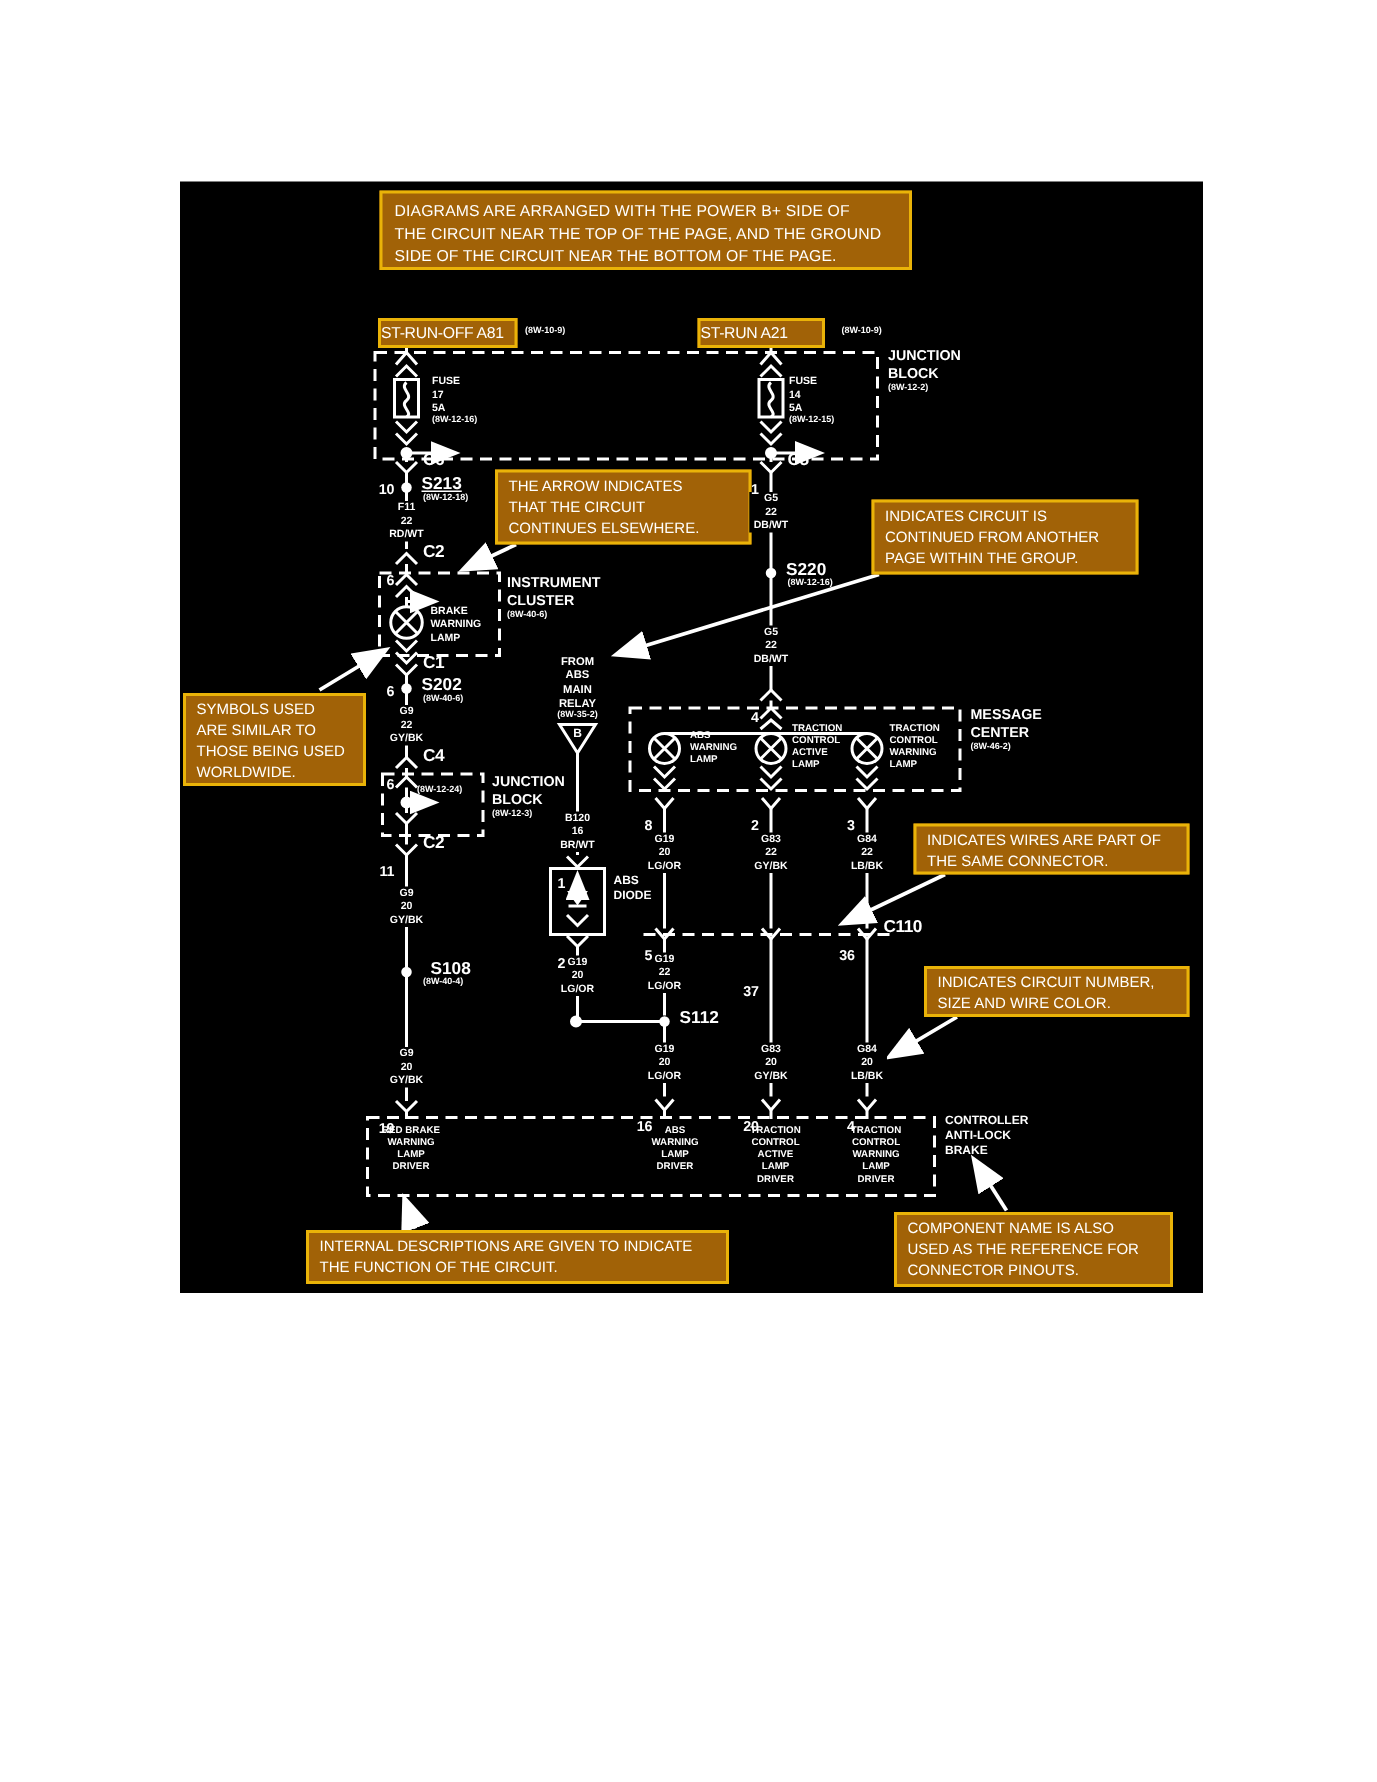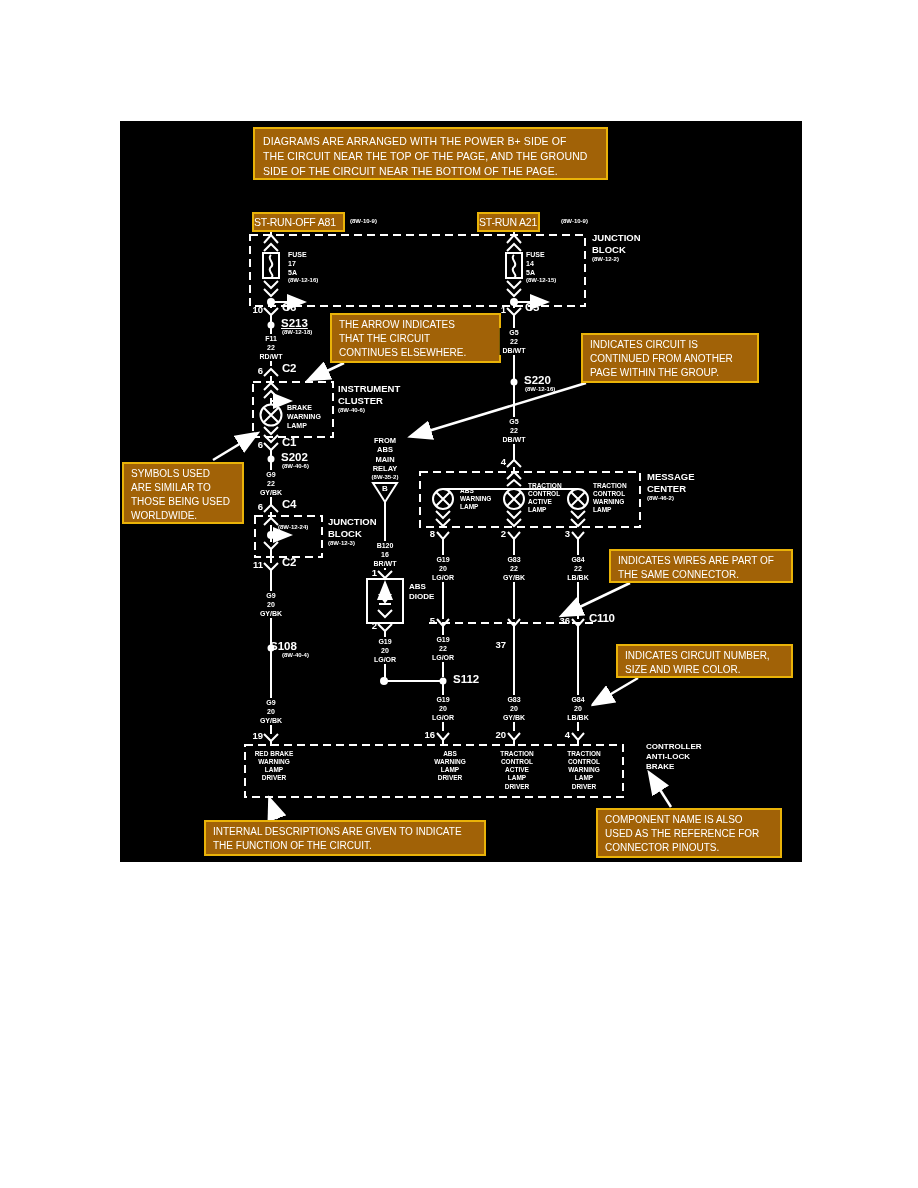--- a/index.html
+++ b/index.html
@@ -10,21 +10,21 @@
   .box{position:absolute;border:2px solid #eab308;background:#a16207;color:#fff;font-weight:normal;box-sizing:border-box;}
   .note{font-size:10.5px;line-height:15px;padding:5px 8px;letter-spacing:.1px;white-space:nowrap;}
   .callout{font-size:10px;line-height:14px;padding:3px 7px;white-space:nowrap;}
   .feed{font-size:10.5px;text-align:left;white-space:nowrap;letter-spacing:-.2px;}
   .feed span{display:block;line-height:16px;}
   .ref{position:absolute;font-weight:bold;font-size:6px;white-space:nowrap;}
   .stack{position:absolute;font-weight:bold;white-space:nowrap;}
   .stack div{line-height:1.25;}
   .wlabel{position:absolute;transform:translateX(-50%);text-align:center;font-weight:bold;
           font-size:7px;line-height:9px;background:#000;padding:0 3px;white-space:nowrap;}
-  .pin{position:absolute;font-weight:bold;font-size:9.5px;width:18px;text-align:right;}
+  .pin{position:absolute;font-weight:bold;font-size:9.5px;width:18px;text-align:right;margin-top:17px;}
   .cname{position:absolute;font-weight:bold;font-size:11.5px;letter-spacing:-.3px;white-space:nowrap;}
   .sname{position:absolute;font-weight:bold;font-size:11.5px;white-space:nowrap;}
   .sref{position:absolute;font-weight:bold;font-size:6px;white-space:nowrap;}
 </style>
 </head>
 <body>
 
 <div class="page">
   <div class="canvas" id="cv">
 
@@ -147,21 +147,21 @@
     <div class="box note" style="left:133px;top:6px;width:355px;height:53px;">
       <div>DIAGRAMS ARE ARRANGED WITH THE POWER B+ SIDE OF</div>
       <div>THE CIRCUIT NEAR THE TOP OF THE PAGE, AND THE GROUND</div>
       <div>SIDE OF THE CIRCUIT NEAR THE BOTTOM OF THE PAGE.</div>
     </div>
 
     <div class="box feed" style="left:132px;top:91px;width:93px;height:20px;">
       <span>ST-RUN-OFF A81</span>
     </div>
     <div class="ref" style="left:230px;top:97px;">(8W-10-9)</div>
-    <div class="box feed" style="left:357px;top:91px;width:63px;height:20px;">
+    <div class="box feed" style="left:345px;top:91px;width:85px;height:20px;">
       <span>ST-RUN A21</span>
     </div>
     <div class="ref" style="left:441px;top:97px;">(8W-10-9)</div>
 
   <div class="box callout" style="left: 210px; top: 192px; width: 171px; height: 50px;">
         <div>THE ARROW INDICATES</div>
         <div>THAT THE CIRCUIT</div>
         <div>CONTINUES ELSEWHERE.</div>
       </div>
       <div class="box callout" style="left: 461px; top: 212px; width: 178px; height: 50px;">
@@ -256,21 +256,21 @@
         <div>CONTROL</div>
         <div>ACTIVE</div>
         <div>LAMP</div>
       </div>
       <div class="stack" style="left: 473px; top: 361px; font-size: 6.5px;">
         <div>TRACTION</div>
         <div>CONTROL</div>
         <div>WARNING</div>
         <div>LAMP</div>
       </div>
-      <div class="stack" style="left: 510px; top: 621px; font-size: 8px; margin-left: 16px;">
+      <div class="stack" style="left: 510px; top: 621px; font-size: 8px;">
         <div>CONTROLLER</div>
         <div>ANTI-LOCK</div>
         <div>BRAKE</div>
       </div>
       <div class="stack" style="left: 154px; top: 629px; font-size: 6.5px; transform: translateX(-50%); text-align: center;">
         <div>RED BRAKE</div>
         <div>WARNING</div>
         <div>LAMP</div>
         <div>DRIVER</div>
       </div>
@@ -394,17 +394,17 @@
       <div class="pin" style="left: 125px; top: 609px;">19</div>
       <div class="pin" style="left: 297px; top: 608px;">16</div>
       <div class="pin" style="left: 368px; top: 608px;">20</div>
       <div class="pin" style="left: 432px; top: 608px;">4</div>
       <div class="sname" style="left: 161px; top: 196px; text-decoration: underline;">S213</div>
       <div class="sref" style="left: 162px; top: 208px;">(8W-12-18)</div>
       <div class="sname" style="left: 404px; top: 253px;">S220</div>
       <div class="sref" style="left: 405px; top: 265px;">(8W-12-16)</div>
       <div class="sname" style="left: 161px; top: 330px;">S202</div>
       <div class="sref" style="left: 162px; top: 342px;">(8W-40-6)</div>
-      <div class="sname" style="left: 150px; top: 519px;">S108</div>
+      <div class="sname" style="left: 167px; top: 519px;">S108</div>
       <div class="sref" style="left: 162px; top: 531px;">(8W-40-4)</div>
       <div class="sname" style="left: 333px; top: 552px;">S112</div>
     </div>
 </div>
 
 </body></html>

